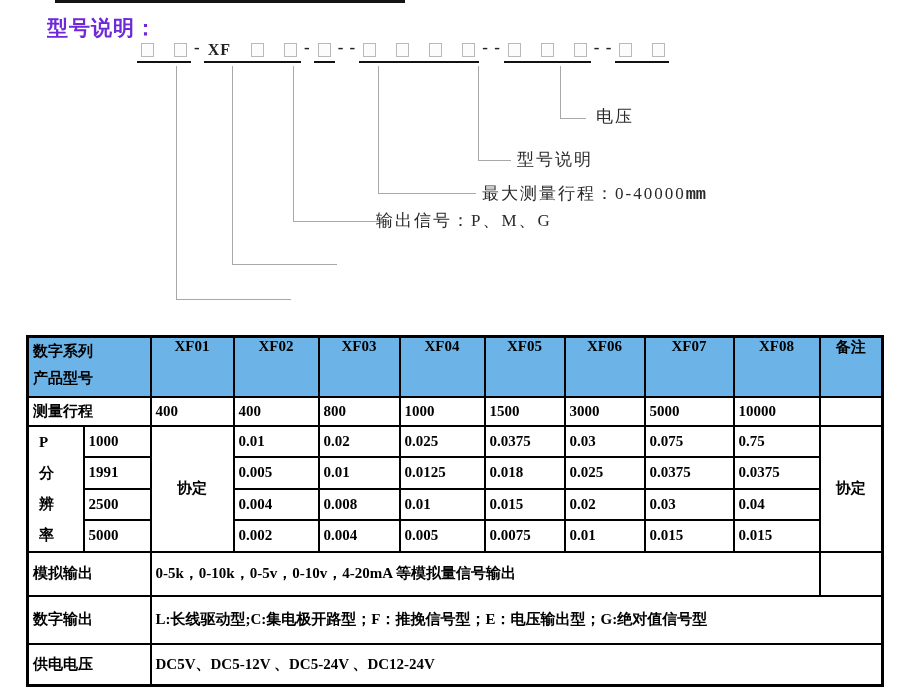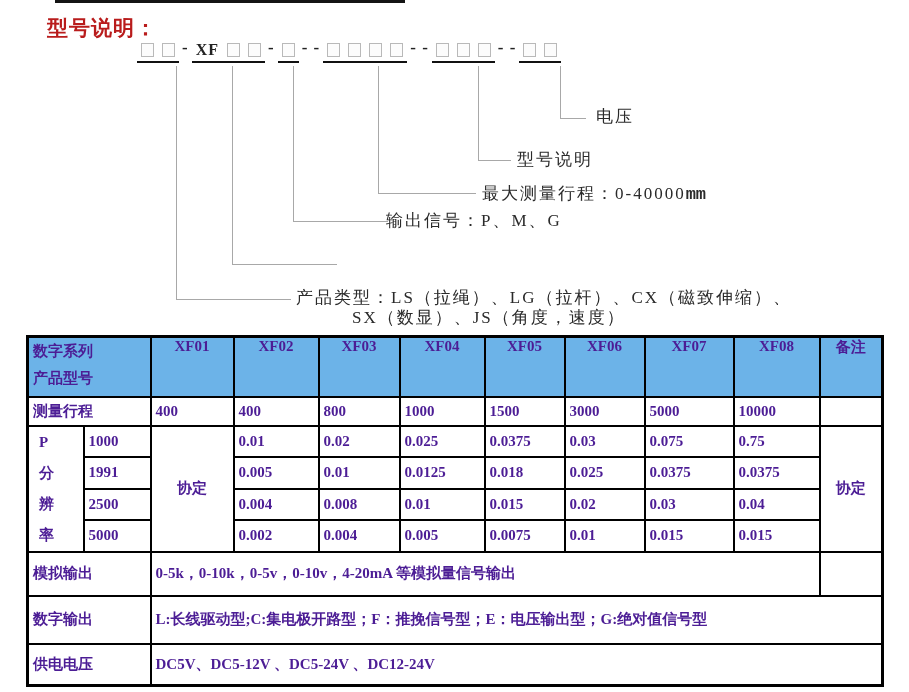--- a/index.html
+++ b/index.html
@@ -4,41 +4,41 @@
 <style>
   html,body{margin:0;padding:0;background:#888;}
   #page{position:relative;width:909px;height:692px;background:#ffffff;overflow:hidden;
         font-family:"Liberation Serif","DejaVu Serif",serif;color:#1c1c1c;}
 
   
   .top-streak{position:absolute;left:55px;top:0;width:350px;height:3px;background:#141414;}
 
   
   .doc-title{position:absolute;left:47px;top:14px;font-family:Liberation Serif, serif;
-             font-weight:bold;font-size:21px;color:#b91c1c;letter-spacing:1px;}
+             font-weight:bold;font-size:21px;color:#6d28d9;letter-spacing:1px;}
 
   
   .model-line{position:absolute;left:137px;top:38px;display:flex;align-items:flex-end;}
-  .grp{display:flex;align-items:center;gap:8px;border-bottom:2px solid #111;padding:2px 4px 4px 4px;}
+  .grp{display:flex;align-items:center;gap:20px;border-bottom:2px solid #111;padding:2px 4px 4px 4px;}
   .mbox{width:13px;height:14px;border:1px solid #b9b9b9;background:#fcfcfc;box-sizing:border-box;}
   .prefix{font-weight:bold;font-size:16px;letter-spacing:1px;color:#222;line-height:14px;}
   .sep{font-weight:bold;font-size:17px;color:#222;padding:0 3px;margin-bottom:5px;letter-spacing:1px;white-space:pre;}
 
   
   .vline{position:absolute;width:1px;background:#a8a8a8;}
   .hline{position:absolute;height:1px;background:#a8a8a8;}
 
   
   .callout{position:absolute;font-size:17px;color:#2a2a2a;letter-spacing:2px;white-space:nowrap;line-height:20px;}
   .callout .unit{font-family:"Liberation Mono","DejaVu Sans Mono",monospace;font-weight:bold;letter-spacing:0;}
   .pt-line2{margin-left:56px;}
 
   
   .spec-table{position:absolute;left:26px;top:335px;border-collapse:collapse;table-layout:fixed;width:855px;
-              font-size:15px;font-weight:bold;color:#4c1d95;}
+              font-size:15px;font-weight:bold;color:#000000;}
   .spec-table td,.spec-table th{border:2px solid #000;padding:0 4px;box-sizing:border-box;overflow:hidden;}
   .spec-table{border:3px solid #000;}
   .hdr{background:#6cb3e8;vertical-align:top;text-align:center;padding-top:6px;}
   .hdr-label{background:#6cb3e8;vertical-align:top;text-align:left;padding-left:8px;padding-top:4px;font-weight:bold;}
   .hdr-label div{line-height:27px;}
   .lab{text-align:left;padding-left:8px;}
   .val{text-align:left;padding-left:12px;}
   .ctr{text-align:center;}
   .freq{text-align:left;padding-left:10px;}
   .pchar div{height:31px;line-height:31px;padding-left:6px;}
@@ -110,27 +110,23 @@
 
   <div class="vline" style="left:560px;top:66px;height:52px;"></div>
   <div class="hline" style="left:560px;top:118px;width:26px;"></div>
 
   <div class="callout" style="left:596px;top:107px;">电压</div>
 
   <div class="callout" style="left:517px;top:150px;">型号说明</div>
 
   <div class="callout" style="left:482px;top:184px;"><span>最大测量行程：0-40000</span><span class="unit">mm</span></div>
 
-  <div class="callout" style="left:386px;top:211px;">输出信号：P、M、G</div>
-
-
-  <div class="callout" style="left:296px;top:288px;">
-    <div>产品类型：LS（拉绳）、LG（拉杆）、CX（磁致伸缩）、</div>
-    <div class="pt-line2">SX（数显）、JS（角度，速度）</div>
-  </div>
+  <div class="callout" style="left:376px;top:211px;">输出信号：P、M、G</div>
+
+
 
   <table class="spec-table">
     <colgroup>
       <col style="width:56px">
         <col style="width:67px">
         <col style="width:83px">
         <col style="width:85px">
       <col style="width:81px">
         <col style="width:85px">
         <col style="width:80px">

